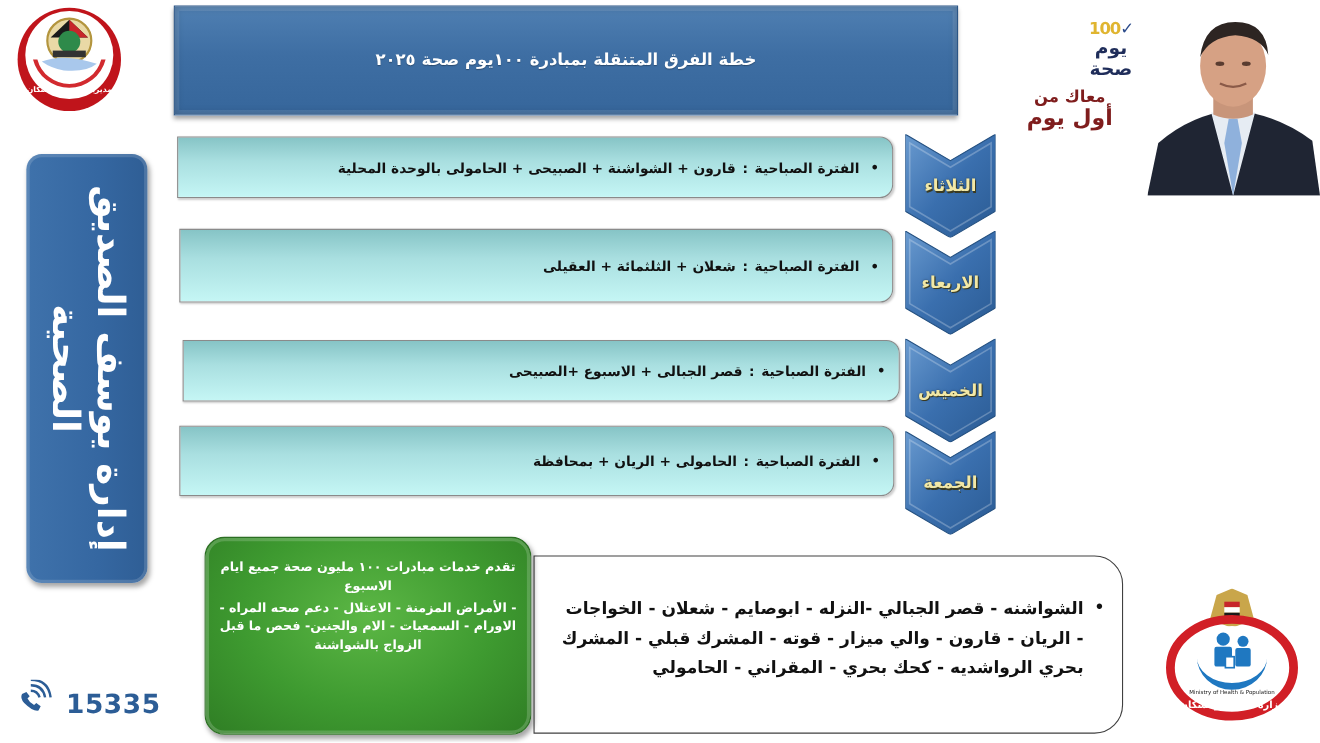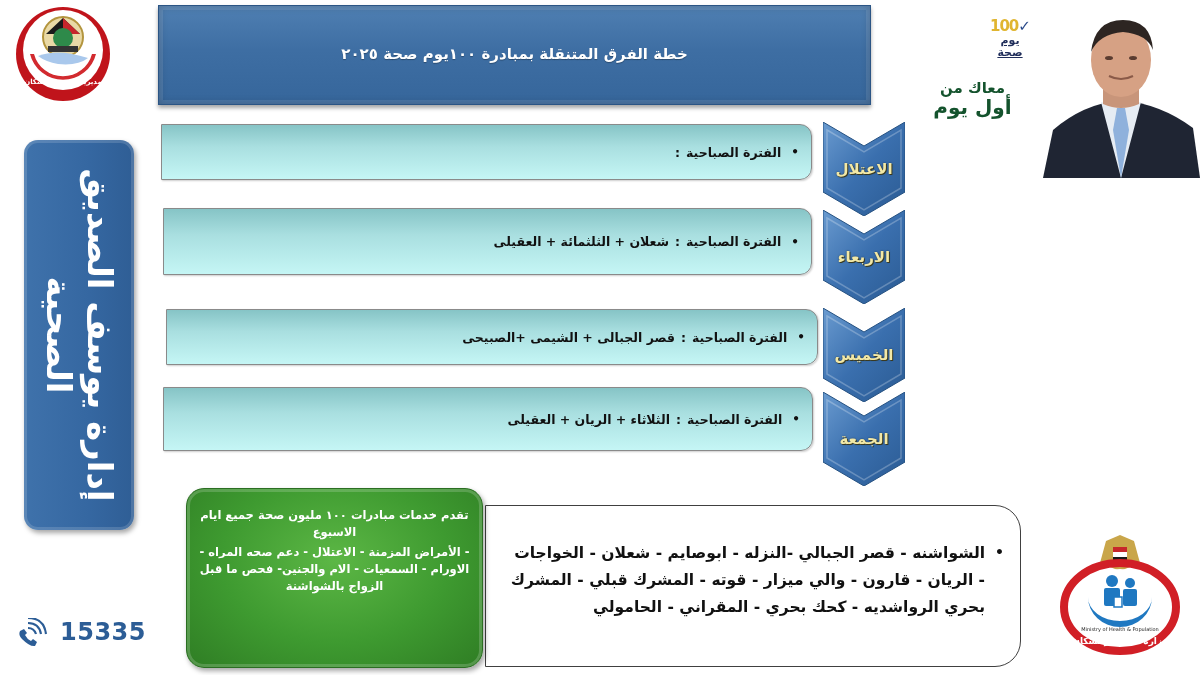--- a/index.html
+++ b/index.html
@@ -17,23 +17,23 @@
   }
   .banner .line { font-weight: bold; font-size: 15px; line-height: 1.2; text-shadow: 0 1px 1px rgba(0,0,0,0.3); }
 
   
   .logo-directorate { position: absolute; left: 8px; top: 4px; width: 110px; height: 100px; }
   .logo-ministry { position: absolute; left: 1058px; top: 535px; width: 125px; height: 125px; }
 
   .brand-100 { position: absolute; left: 975px; top: 17px; width: 40px; height: 52px; text-align: right; direction: rtl; margin-left: 15px; }
   .brand-100 .num { font-family: "DejaVu Sans", sans-serif; font-weight: bold; font-size: 15px; color: #e0b530; direction: ltr; text-align: left; letter-spacing: -1px; }
   .brand-100 .num .chk { color: #2a4a8a; }
-  .brand-100 .w1, .brand-100 .w2 { font-size: 11px; font-weight: bold; color: #1f2d5a; line-height: 1.1; text-align: center; text-decoration: underline; }
-
-  .slogan { position: absolute; left: 930px; top: 80px; width: 85px; direction: rtl; text-align: center; color: #14532d; font-weight: bold; }
+  .brand-100 .w1, .brand-100 .w2 { font-size: 17px; font-weight: bold; color: #1f2d5a; line-height: 1.1; text-align: center; }
+
+  .slogan { position: absolute; left: 930px; top: 80px; width: 85px; direction: rtl; text-align: center; color: #7f1d1d; font-weight: bold; }
   .slogan .s1 { font-size: 15px; line-height: 1.1; }
   .slogan .s2 { font-size: 20px; line-height: 1.0; }
 
   .portrait {
     position: absolute; left: 1043px; top: 12px; width: 157px; height: 166px; overflow: hidden; background: #ffffff;
   }
 
   
   .side-title {
     position: absolute; left: 24px; top: 140px; width: 110px; height: 390px;
@@ -89,21 +89,21 @@
     position: absolute; left: 485px; top: 505px; width: 536px; height: 162px;
     background: #ffffff; border: 1.5px solid #404040; border-radius: 0 26px 26px 0;
     direction: rtl; padding: 34px 16px 0 18px;
     font-size: 15.5px; font-weight: bold; color: #111; line-height: 1.75;
     display: flex;
   }
   .villages-box .bullet { margin-left: 10px; font-size: 14px; }
   .villages-box .list { flex: 1; }
 
   
-  .hotline { position: absolute; left: 12px; top: 618px; display: flex; align-items: flex-start; }
+  .hotline { position: absolute; left: 12px; top: 618px; display: flex; align-items: flex-end; }
   .hotline .number { font-family: "DejaVu Sans", sans-serif; font-weight: bold; font-size: 24px; color: #2c5d96; margin-left: 12px; letter-spacing: 0.5px; }
 </style>
 </head>
 <body>
 
 <div class="logo-directorate">
   <svg viewBox="0 0 110 100" width="110" height="100">
     <circle cx="55" cy="50" r="47" fill="#c0141b"></circle>
     <circle cx="55" cy="46" r="40" fill="#ffffff"></circle>
     <path d="M22 50 A34 34 0 0 0 88 50 L84 50 A30 30 0 0 1 26 50 Z" fill="#d22a2f"></path>
@@ -153,69 +153,70 @@
 </div>
 
 <div class="side-title">
   <div class="txt">إدارة يوسف الصديق الصحية</div>
 </div>
 
 <div class="row-box" style="left:161px; top:124px; width:651px;">
   <span class="bullet">•</span>
   <span class="label">الفترة الصباحية</span>
   <span class="sep">:</span>
+  <span class="places">قارون + الشواشنة + الصبيحى + الحامولى بالوحدة المحلية</span>
 </div>
 <div class="chevron" style="left:823px; top:122px;">
   <svg viewBox="0 0 82 94" preserveAspectRatio="none">
     <defs>
       <linearGradient id="cg" x1="0" y1="0" x2="1" y2="1">
         <stop offset="0" stop-color="#6a9bd0"></stop>
           <stop offset="0.5" stop-color="#3a6fae"></stop>
           <stop offset="1" stop-color="#2a5a92"></stop>
       </linearGradient>
     </defs>
     <path d="M0 0 L41 24 L82 0 L82 70 L41 94 L0 70 Z" fill="url(#cg)" stroke="#245080" stroke-width="1"></path>
     <path d="M4 8 L41 30 L78 8 L78 66 L41 88 L4 66 Z" fill="none" stroke="rgba(255,255,255,0.25)" stroke-width="1.5"></path>
   </svg>
-  <div class="day">الاعتلال</div>
+  <div class="day">الثلاثاء</div>
 </div>
 
 <div class="row-box" style="left:163px; top:208px; width:649px; height:67px;">
   <span class="bullet">•</span>
   <span class="label">الفترة الصباحية</span>
   <span class="sep">:</span>
   <span class="places">شعلان + الثلثمائة + العقيلى</span>
 </div>
 <div class="chevron" style="left:823px; top:210px;">
   <svg viewBox="0 0 82 94" preserveAspectRatio="none">
     <path d="M0 0 L41 24 L82 0 L82 70 L41 94 L0 70 Z" fill="url(#cg)" stroke="#245080" stroke-width="1"></path>
     <path d="M4 8 L41 30 L78 8 L78 66 L41 88 L4 66 Z" fill="none" stroke="rgba(255,255,255,0.25)" stroke-width="1.5"></path>
   </svg>
   <div class="day">الاربعاء</div>
 </div>
 
 <div class="row-box" style="left:166px; top:309px; width:652px;">
   <span class="bullet">•</span>
   <span class="label">الفترة الصباحية</span>
   <span class="sep">:</span>
-  <span class="places">قصر الجبالى + الشيمى +الصبيحى</span>
+  <span class="places">قصر الجبالى + الاسبوع +الصبيحى</span>
 </div>
 <div class="chevron" style="left:823px; top:308px;">
   <svg viewBox="0 0 82 94" preserveAspectRatio="none">
     <path d="M0 0 L41 24 L82 0 L82 70 L41 94 L0 70 Z" fill="url(#cg)" stroke="#245080" stroke-width="1"></path>
     <path d="M4 8 L41 30 L78 8 L78 66 L41 88 L4 66 Z" fill="none" stroke="rgba(255,255,255,0.25)" stroke-width="1.5"></path>
   </svg>
   <div class="day">الخميس</div>
 </div>
 
 <div class="row-box" style="left:163px; top:387px; width:650px; height:64px;">
   <span class="bullet">•</span>
   <span class="label">الفترة الصباحية</span>
   <span class="sep">:</span>
-  <span class="places">الثلاثاء + الريان + العقيلى</span>
+  <span class="places">الحامولى + الريان + بمحافظة</span>
 </div>
 <div class="chevron" style="left:823px; top:392px;">
   <svg viewBox="0 0 82 94" preserveAspectRatio="none">
     <path d="M0 0 L41 24 L82 0 L82 70 L41 94 L0 70 Z" fill="url(#cg)" stroke="#245080" stroke-width="1"></path>
     <path d="M4 8 L41 30 L78 8 L78 66 L41 88 L4 66 Z" fill="none" stroke="rgba(255,255,255,0.25)" stroke-width="1.5"></path>
   </svg>
   <div class="day">الجمعة</div>
 </div>
 
 <div class="villages-box">

